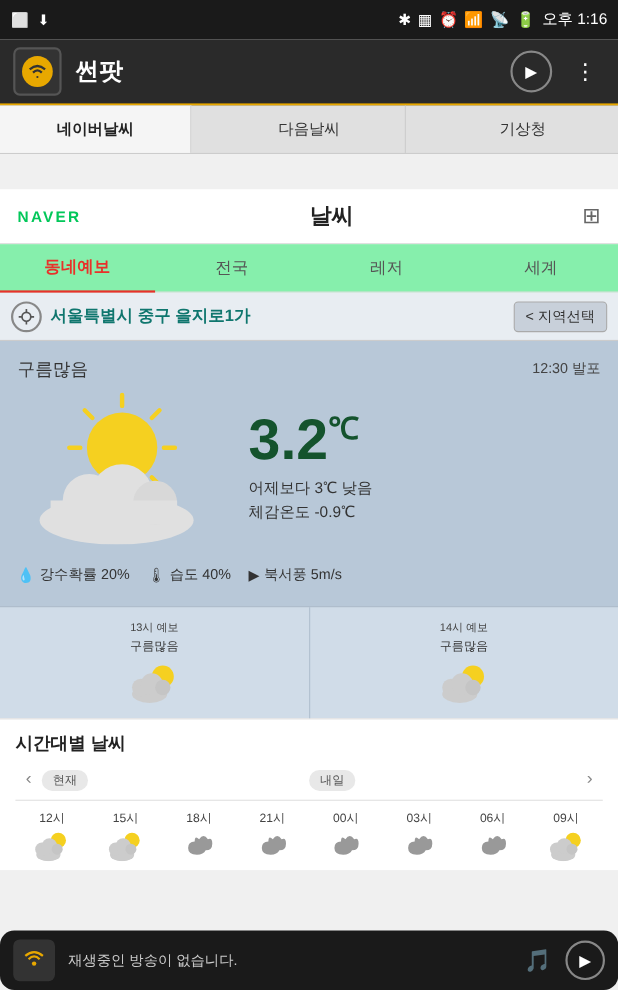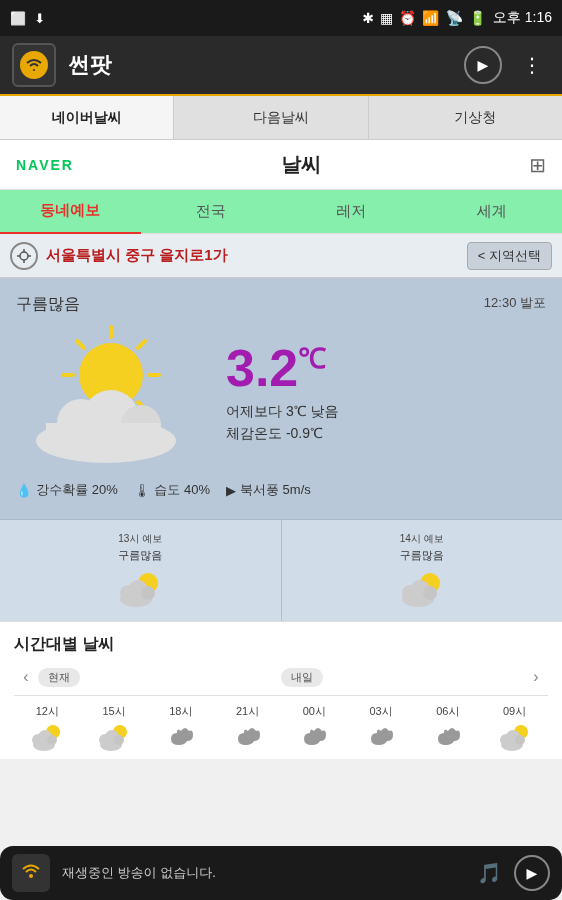--- a/index.html
+++ b/index.html
@@ -112,20 +112,21 @@
     
     .naver-header {
       width: 100%;
       height: 50px;
       background: white;
       display: flex;
       align-items: center;
       justify-content: space-between;
       padding: 0 16px;
       border-bottom: 1px solid #ddd;
+      margin-top: 32px;
     }
     .naver-logo {
       font-size: 14px;
       font-weight: bold;
       color: #03c75a;
       letter-spacing: 2px;
     }
     .naver-title {
       font-size: 20px;
       font-weight: bold;
@@ -180,21 +181,21 @@
       border: 2px solid #888;
       display: flex;
       align-items: center;
       justify-content: center;
       font-size: 12px;
       color: #555;
     }
     .location-text {
       flex: 1;
       font-size: 15px;
-      color: #b91c1c;
+      color: #0f766e;
       font-weight: bold;
     }
     .region-btn {
       background: #c8d0da;
       border: 1px solid #aaa;
       border-radius: 4px;
       padding: 4px 10px;
       font-size: 13px;
       color: #333;
       cursor: pointer;
@@ -235,21 +236,21 @@
     .weather-temp-area {
       flex: 1;
       display: flex;
       flex-direction: column;
       align-items: flex-start;
       padding-left: 10px;
     }
     .temp-display {
       font-size: 52px;
       font-weight: bold;
-      color: #a21caf;
+      color: #14532d;
       line-height: 1;
     }
     .temp-celsius { font-size: 28px; vertical-align: super; }
     .temp-desc {
       font-size: 14px;
       color: #333;
       margin-top: 6px;
       line-height: 1.6;
     }
 

